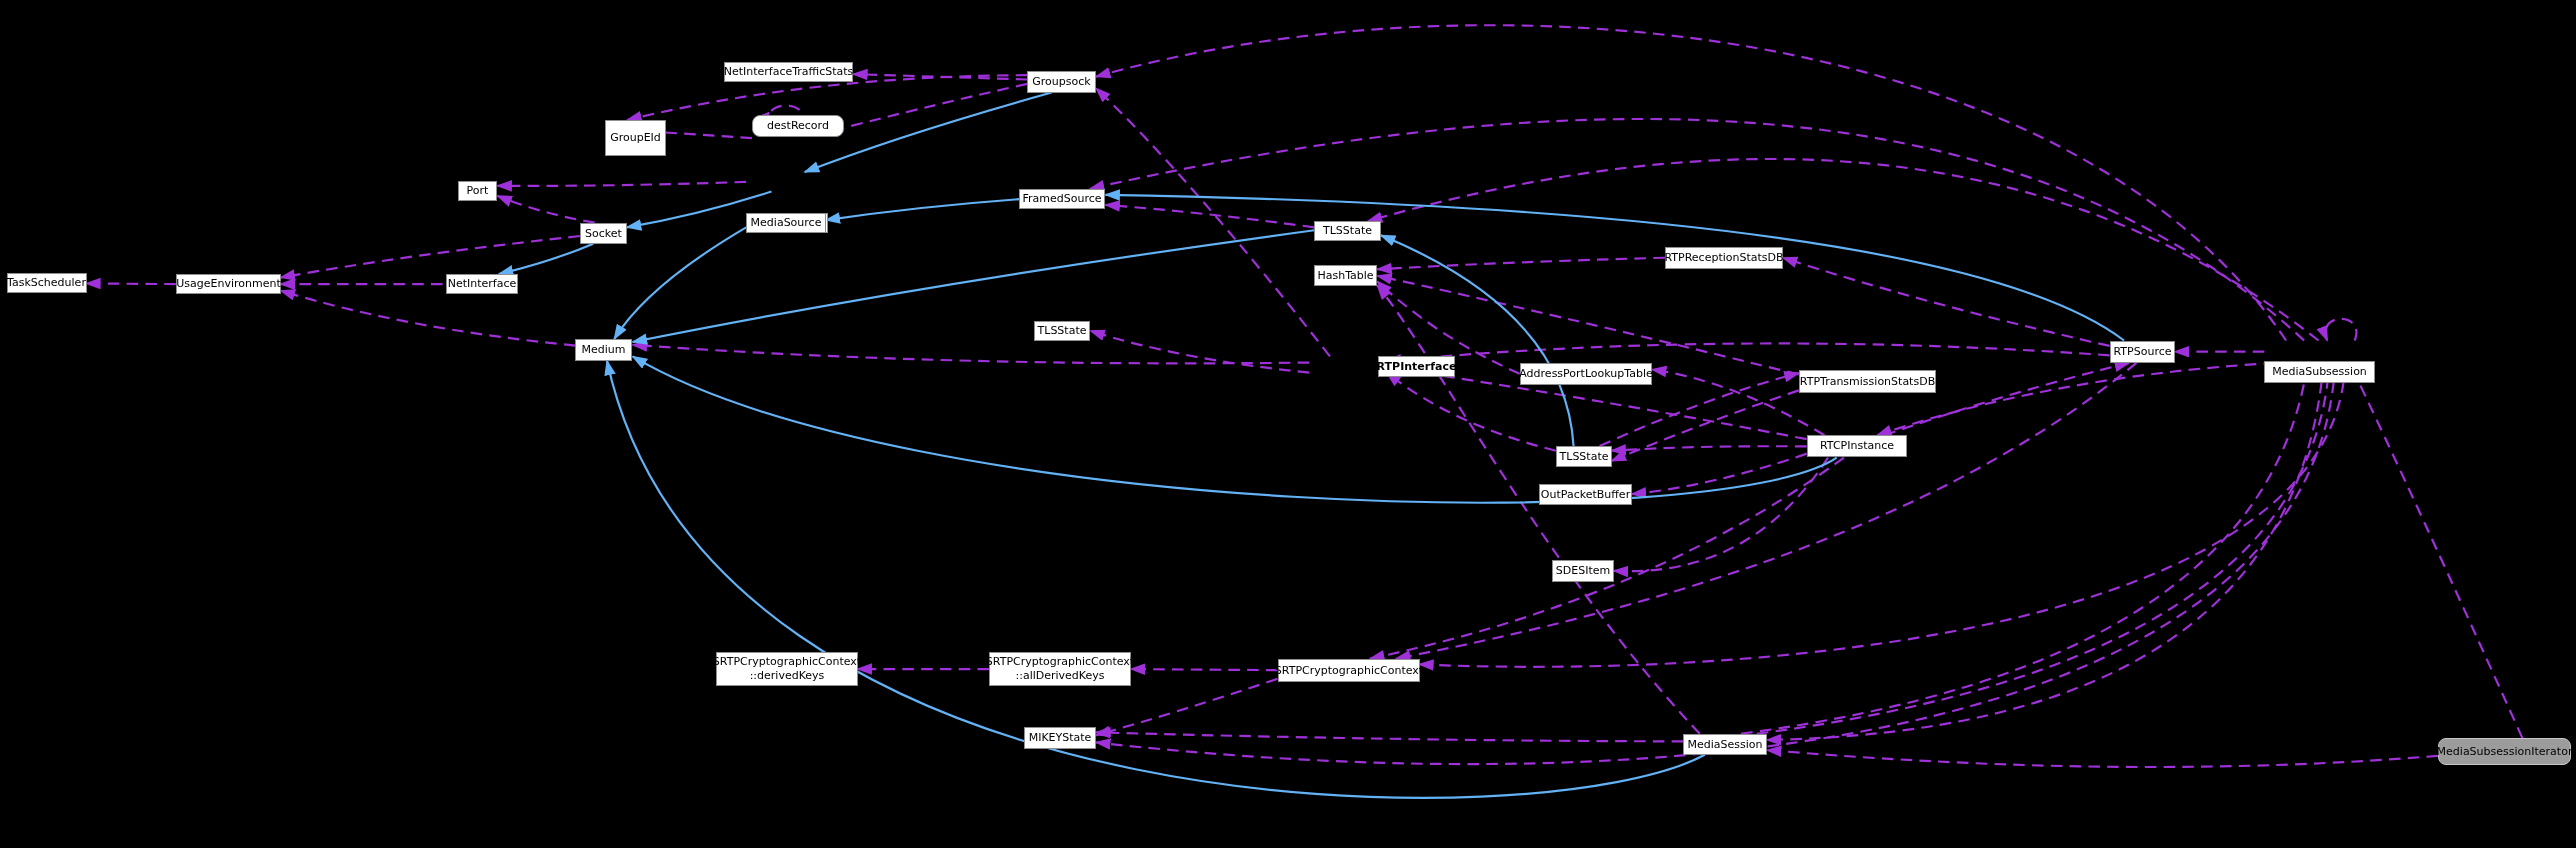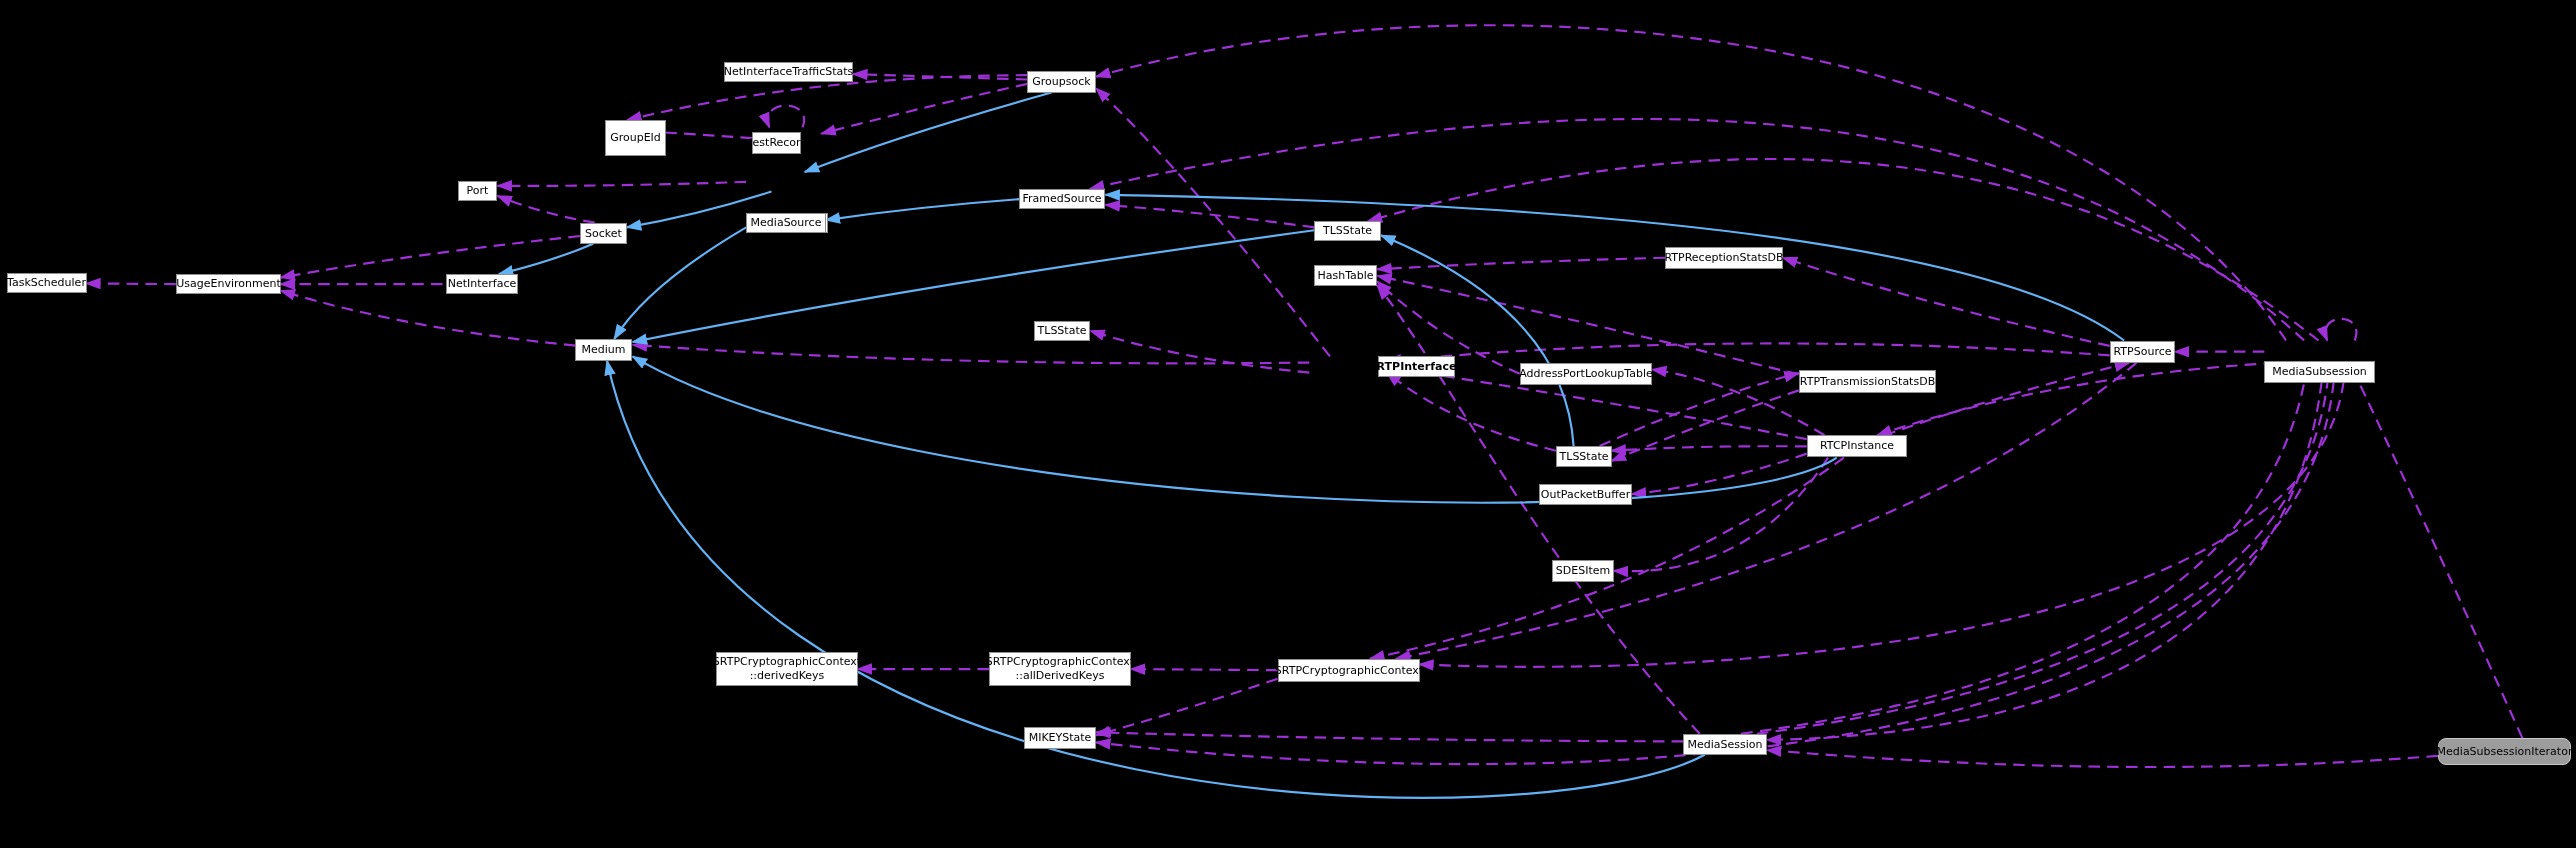--- a/index.html
+++ b/index.html
@@ -87,21 +87,21 @@
         <path d="M 2358,1044 C 2140,1163 982,1160 839.5,499" fill="none" stroke="#63b2f5" stroke-width="3" marker-end="url(#mi)"></path>
       </g>
   </svg>
   <div id="nodes">
       <div class="node" style="left: 6.5px; top: 273px; width: 80px; height: 20px;">TaskScheduler</div>
       <div class="node" style="left: 176px; top: 274px; width: 105px; height: 20px;">UsageEnvironment</div>
       <div class="node" style="left: 446px; top: 274px; width: 72px; height: 20px;">NetInterface</div>
       <div class="node" style="left: 458px; top: 181px; width: 39px; height: 20px;">Port</div>
       <div class="node" style="left: 605px; top: 120px; width: 61px; height: 36px;">GroupEId</div>
       <div class="node" style="left: 724px; top: 62px; width: 129px; height: 19.5px;">NetInterfaceTrafficStats</div>
-      <div class="node" style="left: 752px; top: 132px; width: 49px; height: 22px;">destRecord</div>
+      <div class="node" style="left: 752px; top: 115px; width: 92px; height: 22px; border-radius: 8px;">destRecord</div>
       <div class="node" style="left: 746px; top: 172px; width: 82px; height: 19.5px; margin-top: 41px;">OutputSocket</div>
       <div class="node" style="left: 580px; top: 223px; width: 47px; height: 21px;">Socket</div>
       <div class="node" style="left: 746px; top: 213px; width: 80px; height: 19.5px;">MediaSource</div>
       <div class="node" style="left: 1019px; top: 189px; width: 86px; height: 19.5px;">FramedSource</div>
       <div class="node" style="left: 1027px; top: 71px; width: 69px; height: 22px;">Groupsock</div>
       <div class="node" style="left: 1314px; top: 221px; width: 67px; height: 19.5px;">TLSState</div>
       <div class="node" style="left: 1314px; top: 265px; width: 63px; height: 21px;">HashTable</div>
       <div class="node" style="left: 1034px; top: 321px; width: 56px; height: 19.5px;">TLSState</div>
       <div class="node" style="left: 575px; top: 339px; width: 57px; height: 22px;">Medium</div>
       <div class="node" style="left: 1378px; top: 356px; width: 77px; height: 21px; font-weight: bold;">RTPInterface</div>

